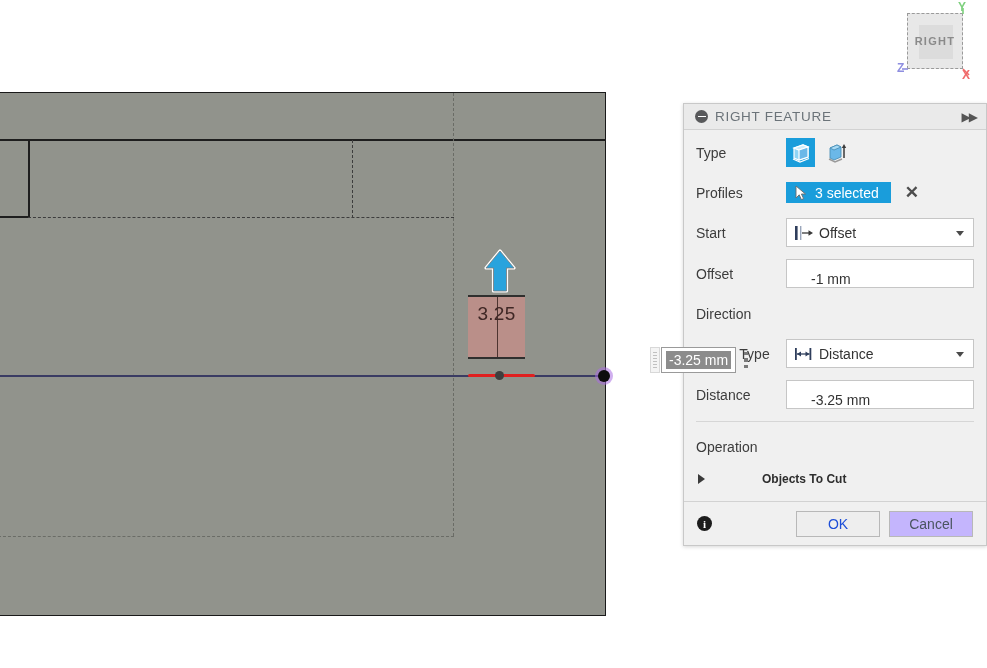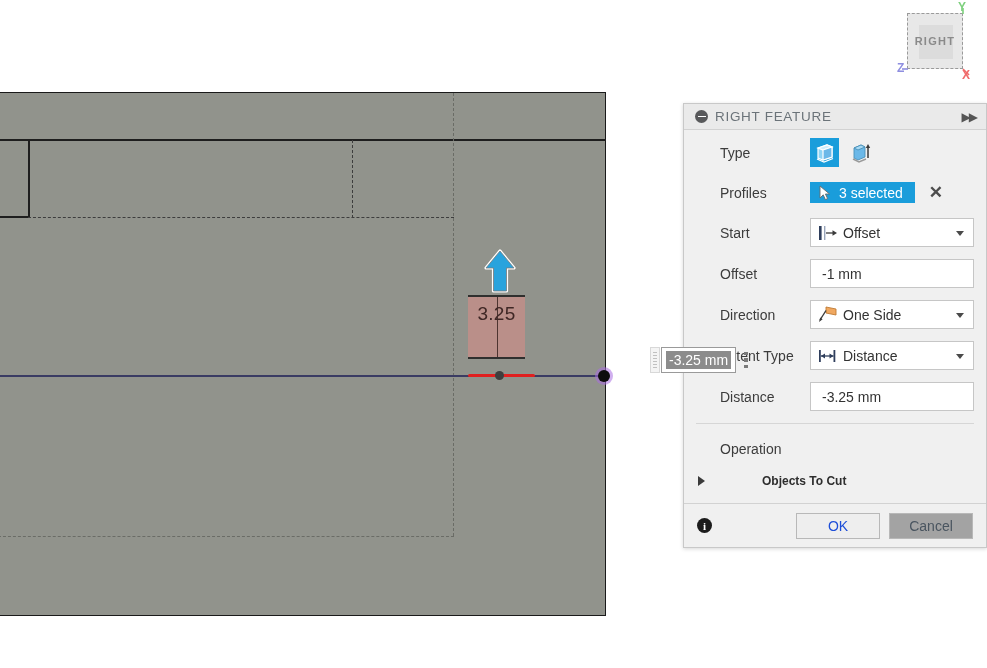--- a/index.html
+++ b/index.html
@@ -177,21 +177,20 @@
     padding-right: 2px;
   }
 
   .dialog-body { padding: 8px 12px 4px 12px; }
 
   .row {
     display: flex;
     align-items: center;
     margin-bottom: 12px;
     min-height: 27px;
-    margin-left: 24px;
   }
   .row-label {
     width: 90px;
     flex: 0 0 90px;
     font-size: 14px;
     color: #3c3c3c;
   }
   .field {
     flex: 1;
     height: 29px;
@@ -206,21 +205,21 @@
   }
   .field .val { margin-left: 4px; }
   .field .caret {
     position: absolute;
     right: 9px; top: 12px;
     width: 0; height: 0;
     border-left: 4.5px solid transparent;
     border-right: 4.5px solid transparent;
     border-top: 5px solid #4a4a4a;
   }
-  .field.plain { padding-left: 11px; }
+  .field.plain { padding-left: 24px; align-items: flex-end; }
 
   
   .type-btns { display: flex; align-items: center; gap: 7px; }
   .type-btn {
     width: 29px; height: 29px;
     display: flex; align-items: center; justify-content: center;
   }
   .type-btn.active { background: #1a9ddb; }
 
   
@@ -284,21 +283,21 @@
     font-size: 11px;
     font-weight: bold;
     display: flex; align-items: center; justify-content: center;
     font-family: "Liberation Serif", serif;
   }
   .footer-spacer { flex: 1; }
   .btn {
     height: 26px;
     min-width: 84px;
     border: 1px solid #b8b8b8;
-    background: #a3a3a3;
+    background: #c4b5fd;
     font-size: 14px;
     color: #4a5560;
     display: flex; align-items: center; justify-content: center;
     margin-left: 9px;
     font-family: "Liberation Sans", sans-serif;
   }
   .btn.disabled { color: #1d4ed8; background: #eeeeee; }
 
   
   #float-input {
@@ -465,29 +464,20 @@
 
       <div class="row">
         <div class="row-label">Offset</div>
         <div class="field plain">
           <span>-1 mm</span>
         </div>
       </div>
 
       <div class="row">
         <div class="row-label">Direction</div>
-        <div class="field">
-          <svg width="22" height="17" viewBox="0 0 22 17">
-            <path d="M9 1 L19 3 L19 9 L9 7 Z" fill="#f0a860" stroke="#c07a34" stroke-width="0.9"></path>
-            <line x1="9" y1="4.5" x2="3" y2="14" stroke="#3a3a3a" stroke-width="1.4"></line>
-            <polygon points="2,16 5.6,13.2 3.2,11.6" fill="#3a3a3a"></polygon>
-          </svg>
-          <span class="val">One Side</span>
-          <span class="caret"></span>
-        </div>
       </div>
 
       <div class="row">
         <div class="row-label">Extent Type</div>
         <div class="field">
           <svg width="22" height="16" viewBox="0 0 22 16">
             <rect x="2" y="2" width="1.8" height="12" fill="#2f3e5c"></rect>
             <rect x="16.5" y="2" width="1.8" height="12" fill="#2f3e5c"></rect>
             <line x1="4" y1="8" x2="16.5" y2="8" stroke="#2f3e5c" stroke-width="1.3"></line>
             <polygon points="4,8 8,5.6 8,10.4" fill="#2f3e5c"></polygon>

